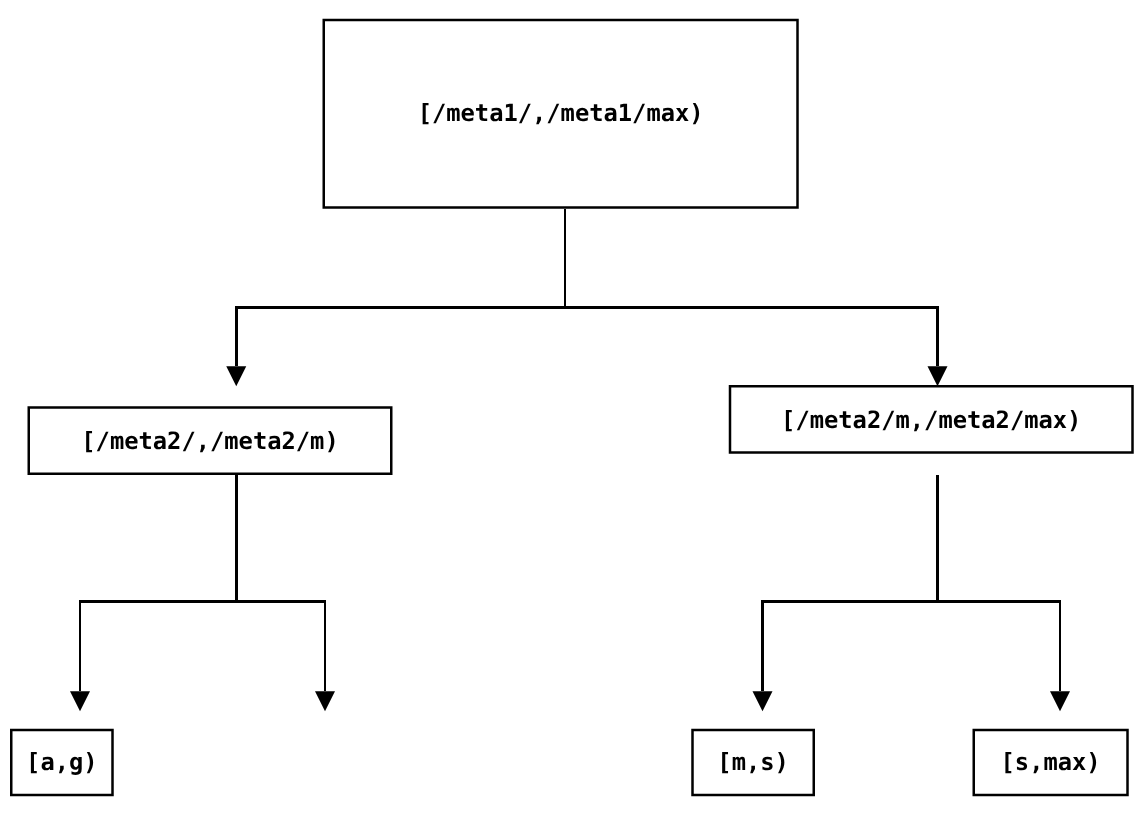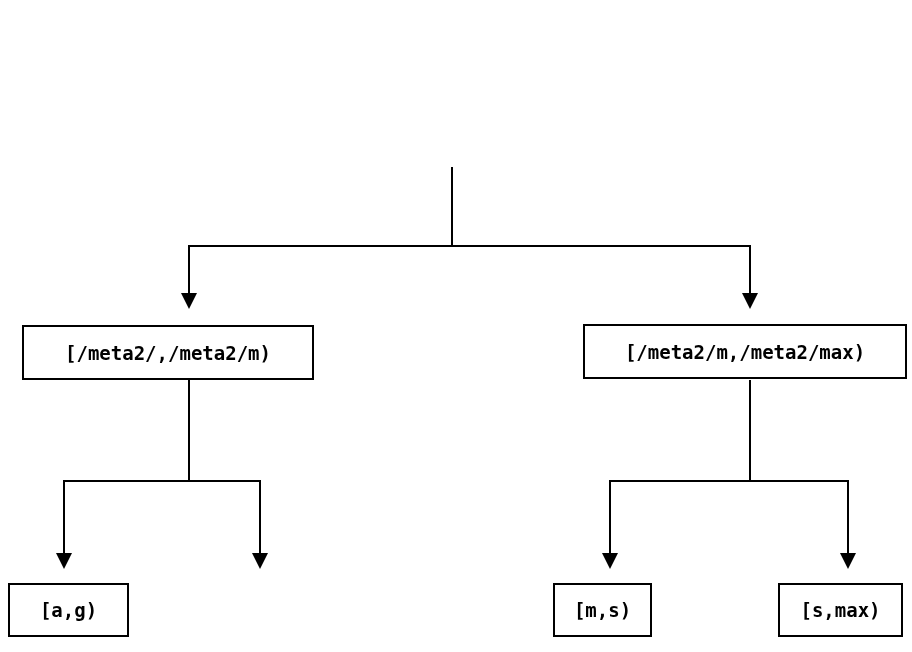--- a/index.html
+++ b/index.html
@@ -31,22 +31,22 @@
     display: flex;
     align-items: center;
     justify-content: center;
     color: #000000;
     font-size: 19px;
     font-weight: bold;
     white-space: nowrap;
   }
   .node-root      { left: 258px; top: 15px;  width: 381px; height: 152px; }
   .node-mid-left  { left: 22px;  top: 325px; width: 292px; height: 55px; }
-  .node-mid-right { left: 583px; top: 324px; width: 324px; height: 55px; }
-  .node-leaf-ag   { left: 8px;   top: 583px; width: 121px;  height: 54px; }
+  .node-mid-right { left: 583px; top: 308px; width: 324px; height: 55px; }
+  .node-leaf-ag   { left: 8px;   top: 583px; width: 83px;  height: 54px; }
   .node-leaf-gm   { left: 203px; top: 583px; width: 99px;  height: 54px; }
   .node-leaf-ms   { left: 553px; top: 583px; width: 99px;  height: 54px; }
   .node-leaf-smax { left: 778px; top: 583px; width: 125px; height: 54px; }
 </style>
 </head>
 <body>
 
 <div class="canvas">
 
   <svg class="connectors" viewBox="0 0 912 652" xmlns="http://www.w3.org/2000/svg">
@@ -70,20 +70,23 @@
     <g fill="#000000" stroke="none">
       <polygon points="181,293 197,293 189,309"></polygon>
       <polygon points="742,293 758,293 750,309"></polygon>
       <polygon points="56,553 72,553 64,569"></polygon>
       <polygon points="252,553 268,553 260,569"></polygon>
       <polygon points="602,553 618,553 610,569"></polygon>
       <polygon points="840,553 856,553 848,569"></polygon>
     </g>
   </svg>
 
+  <div class="node node-root">
+    <span>[/meta1/,/meta1/max)</span>
+  </div>
 
   <div class="node node-mid-left">
     <span>[/meta2/,/meta2/m)</span>
   </div>
 
   <div class="node node-mid-right">
     <span>[/meta2/m,/meta2/max)</span>
   </div>
 
   <div class="node node-leaf-ag">

